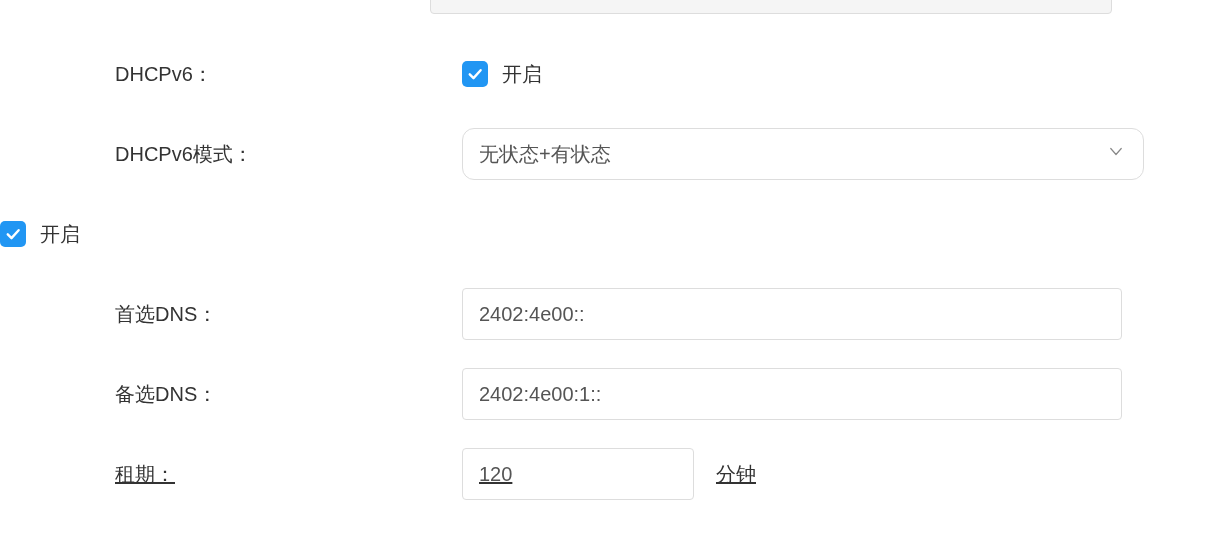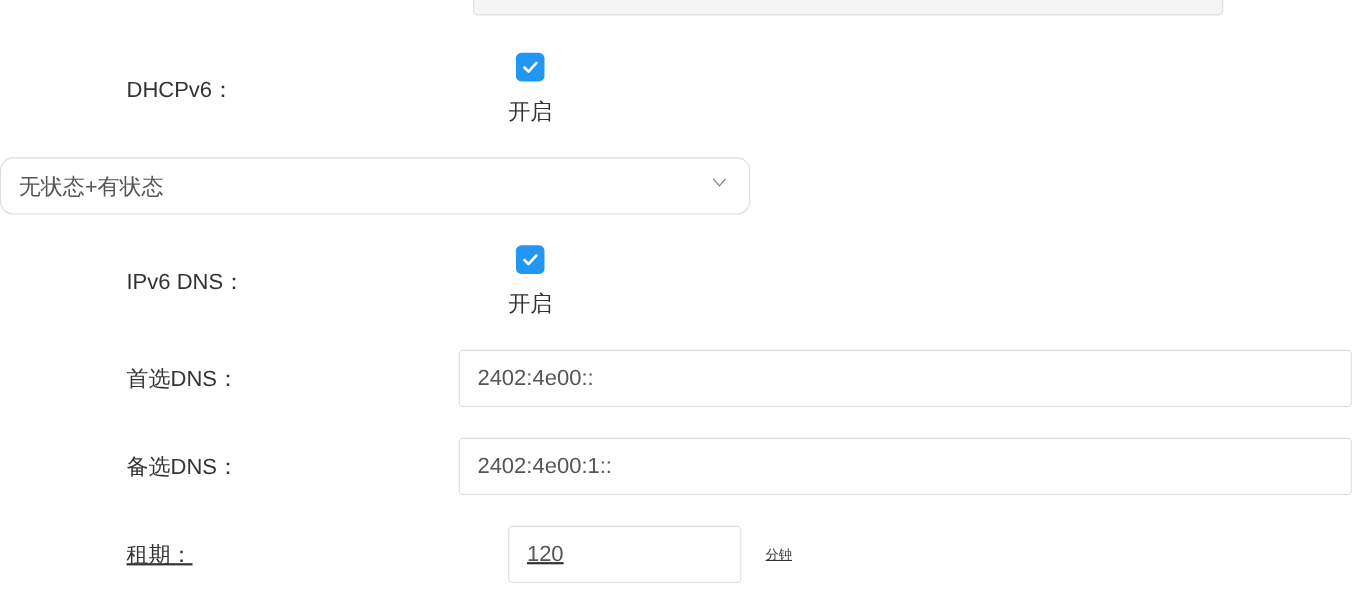--- a/index.html
+++ b/index.html
@@ -48,21 +48,20 @@
     }
     .control-col {
       flex: 1;
       display: flex;
       align-items: center;
     }
     .checkbox-wrap {
       display: flex;
       align-items: center;
       gap: 14px;
-      flex-direction: column;
     }
     .checkbox-box {
       width: 26px;
       height: 26px;
       border-radius: 5px;
       background: #2196f3;
       display: flex;
       align-items: center;
       justify-content: center;
       cursor: pointer;
@@ -95,38 +94,38 @@
       right: 18px;
       top: 50%;
       transform: translateY(-50%);
       color: #888;
     }
     .select-box .chevron svg {
       width: 18px;
       height: 18px;
     }
     .text-input {
-      width: 812px;
+      width: 660px;
       height: 52px;
       border: 1px solid #ddd;
       border-radius: 4px;
       background: #fff;
       padding: 0 16px;
       font-size: 20px;
       color: #555;
       outline: none;
       font-family: inherit;
     }
     .text-input.short {
-      width: 212px;
+      width: 232px;
     }
     .suffix-label {
       margin-left: 22px;
       color: #333;
-      font-size: 12px;
+      font-size: 20px;
     }
     
     
     .row-dhcpv6   { margin-top: 48px; }
     .row-mode     { margin-top: 28px; }
     .row-ipv6dns  { margin-top: 28px; }
     .row-pridns   { margin-top: 28px; align-items: center; }
     .row-secdns   { margin-top: 28px; }
     .row-lease    { margin-top: 28px; text-decoration: underline; }
   </style>
@@ -145,34 +144,34 @@
           <svg viewBox="0 0 24 24">
             <path d="M5 12.5 L10 17.5 L19.5 7" stroke="#ffffff" stroke-width="3.2" fill="none" stroke-linecap="round" stroke-linejoin="round"></path>
           </svg>
         </div>
         <span class="checkbox-label">开启</span>
       </div>
     </div>
   </div>
 
   <div class="form-row row-mode">
+    <div class="label-col">DHCPv6模式：</div>
     <div class="control-col">
       <div class="select-box">
         <span>无状态+有状态</span>
         <span class="chevron">
           <svg viewBox="0 0 24 24">
             <path d="M5 8 L12 16 L19 8" stroke="#888" stroke-width="1.6" fill="none" stroke-linecap="round" stroke-linejoin="round"></path>
           </svg>
         </span>
       </div>
     </div>
   </div>
 
   <div class="form-row row-ipv6dns">
-    <div class="label-col">IPv6 DNS：</div>
     <div class="control-col">
       <div class="checkbox-wrap">
         <div class="checkbox-box">
           <svg viewBox="0 0 24 24">
             <path d="M5 12.5 L10 17.5 L19.5 7" stroke="#ffffff" stroke-width="3.2" fill="none" stroke-linecap="round" stroke-linejoin="round"></path>
           </svg>
         </div>
         <span class="checkbox-label">开启</span>
       </div>
     </div>

